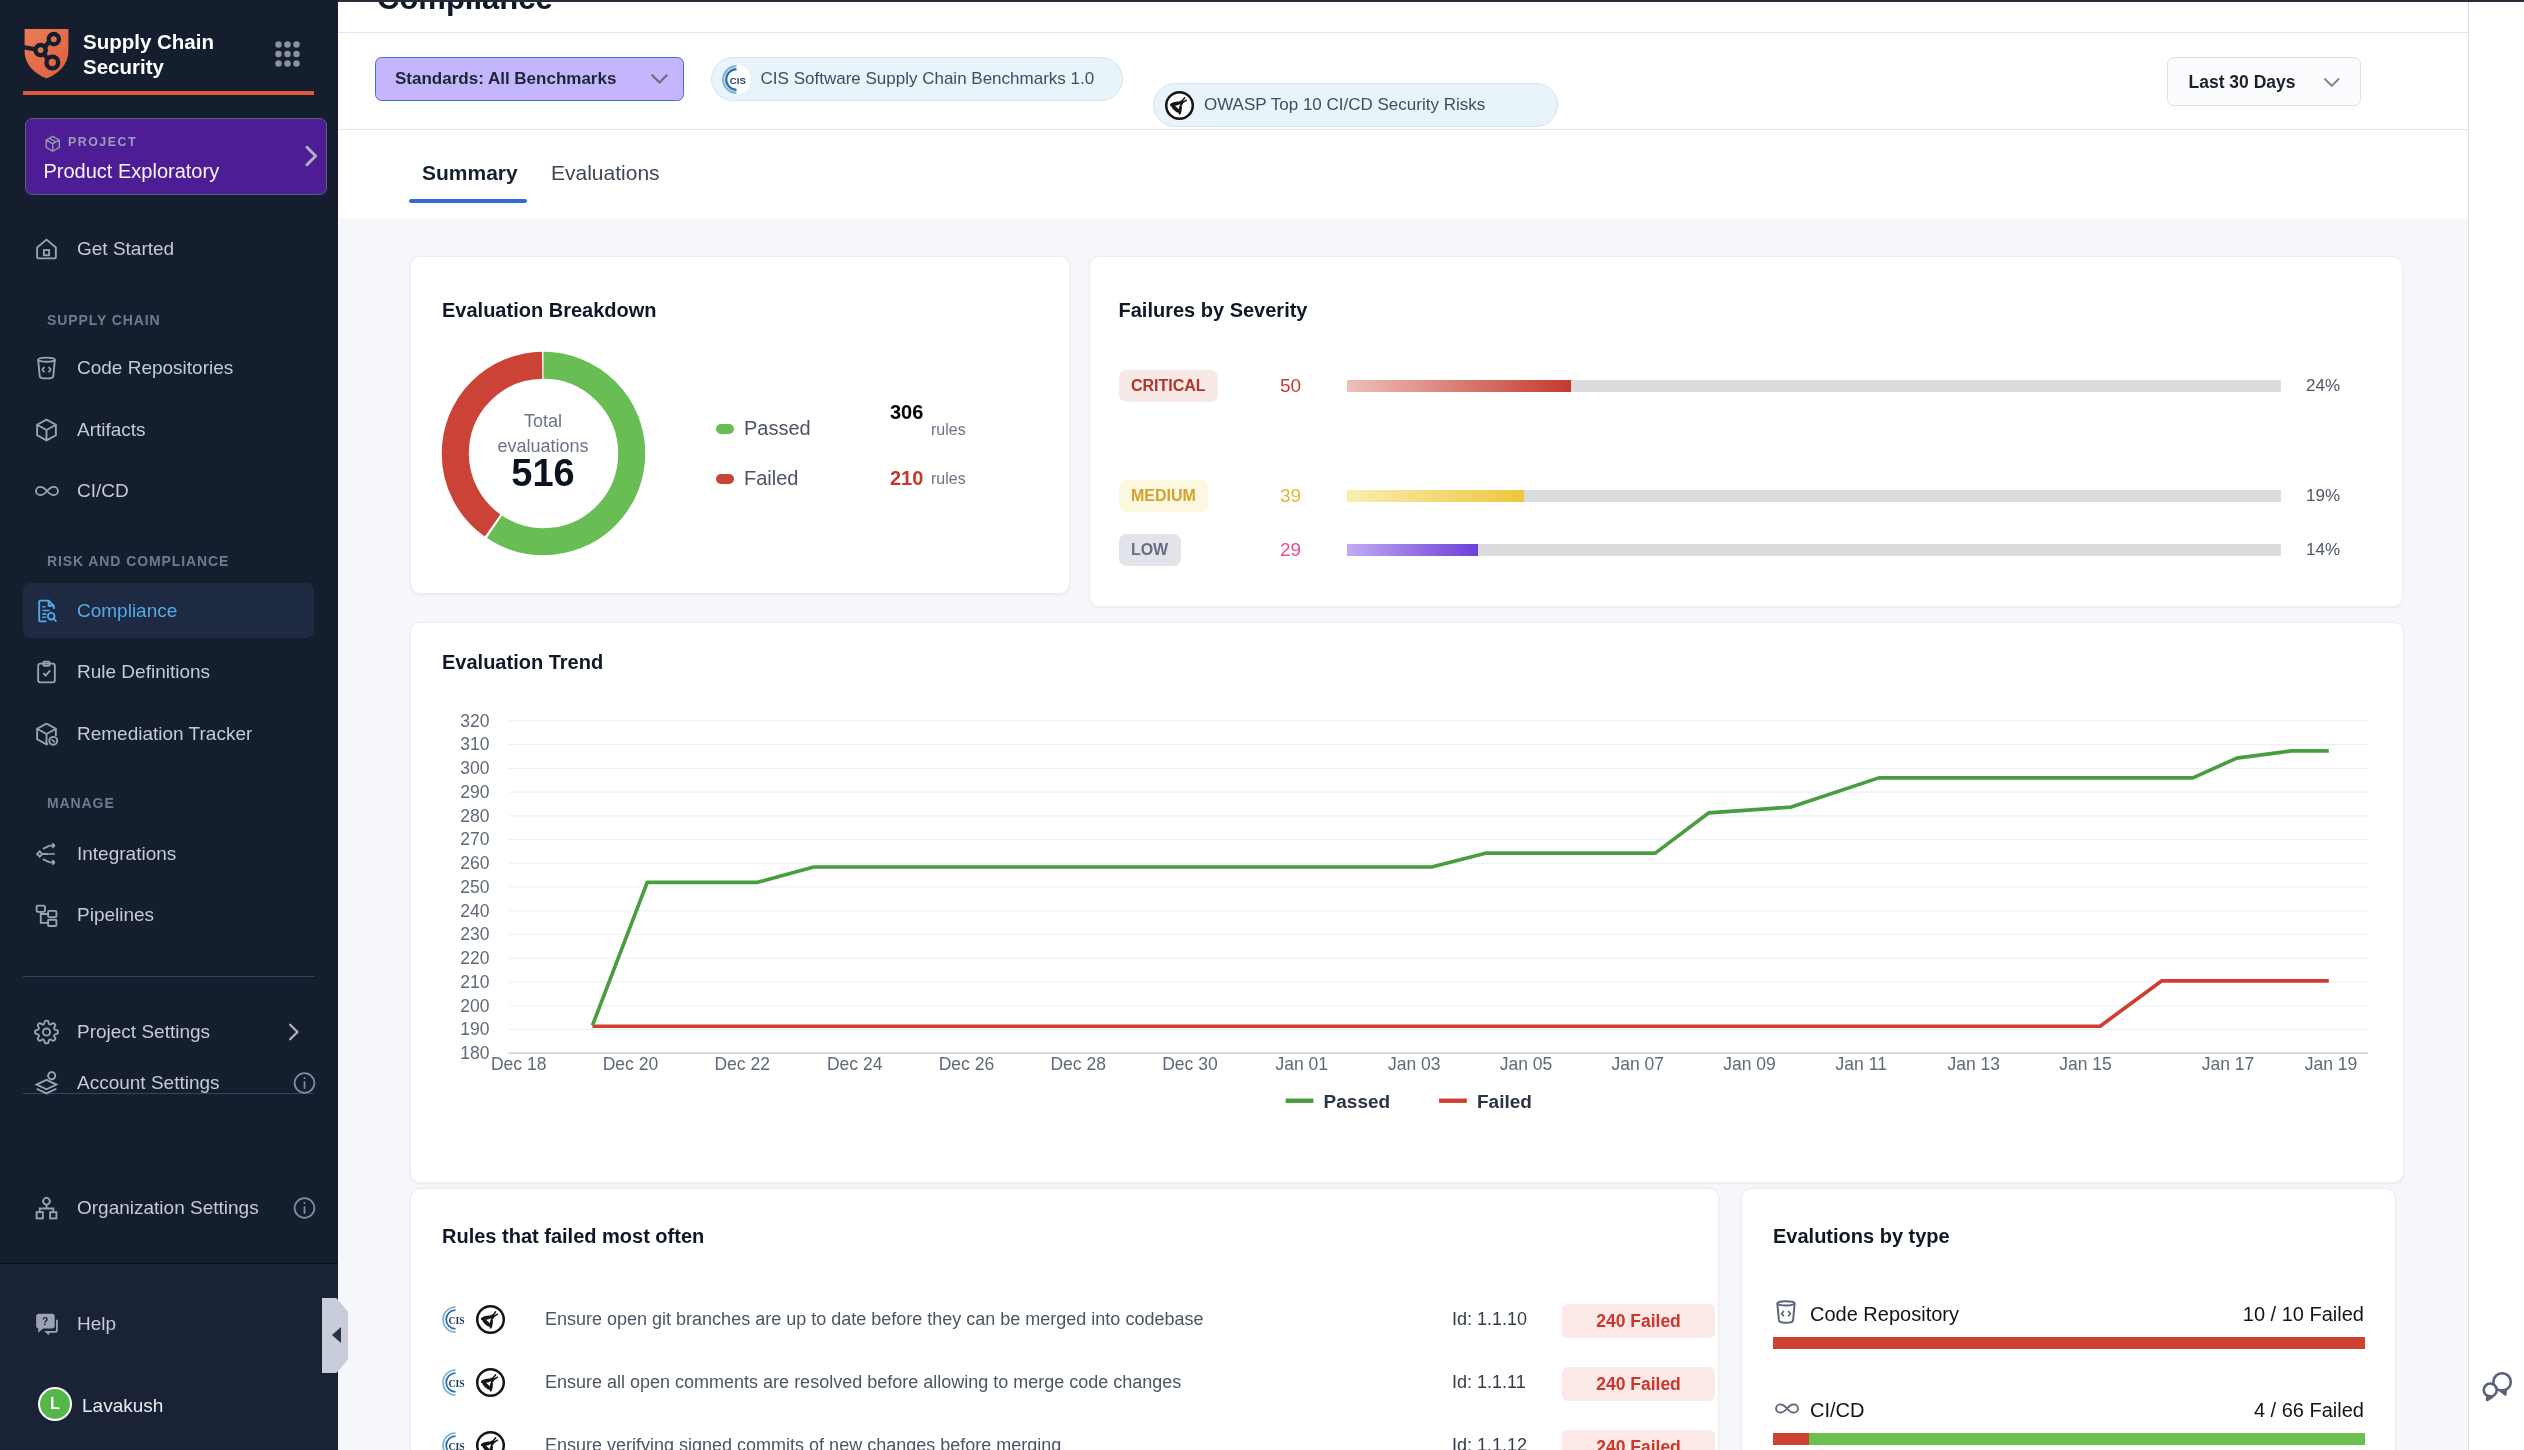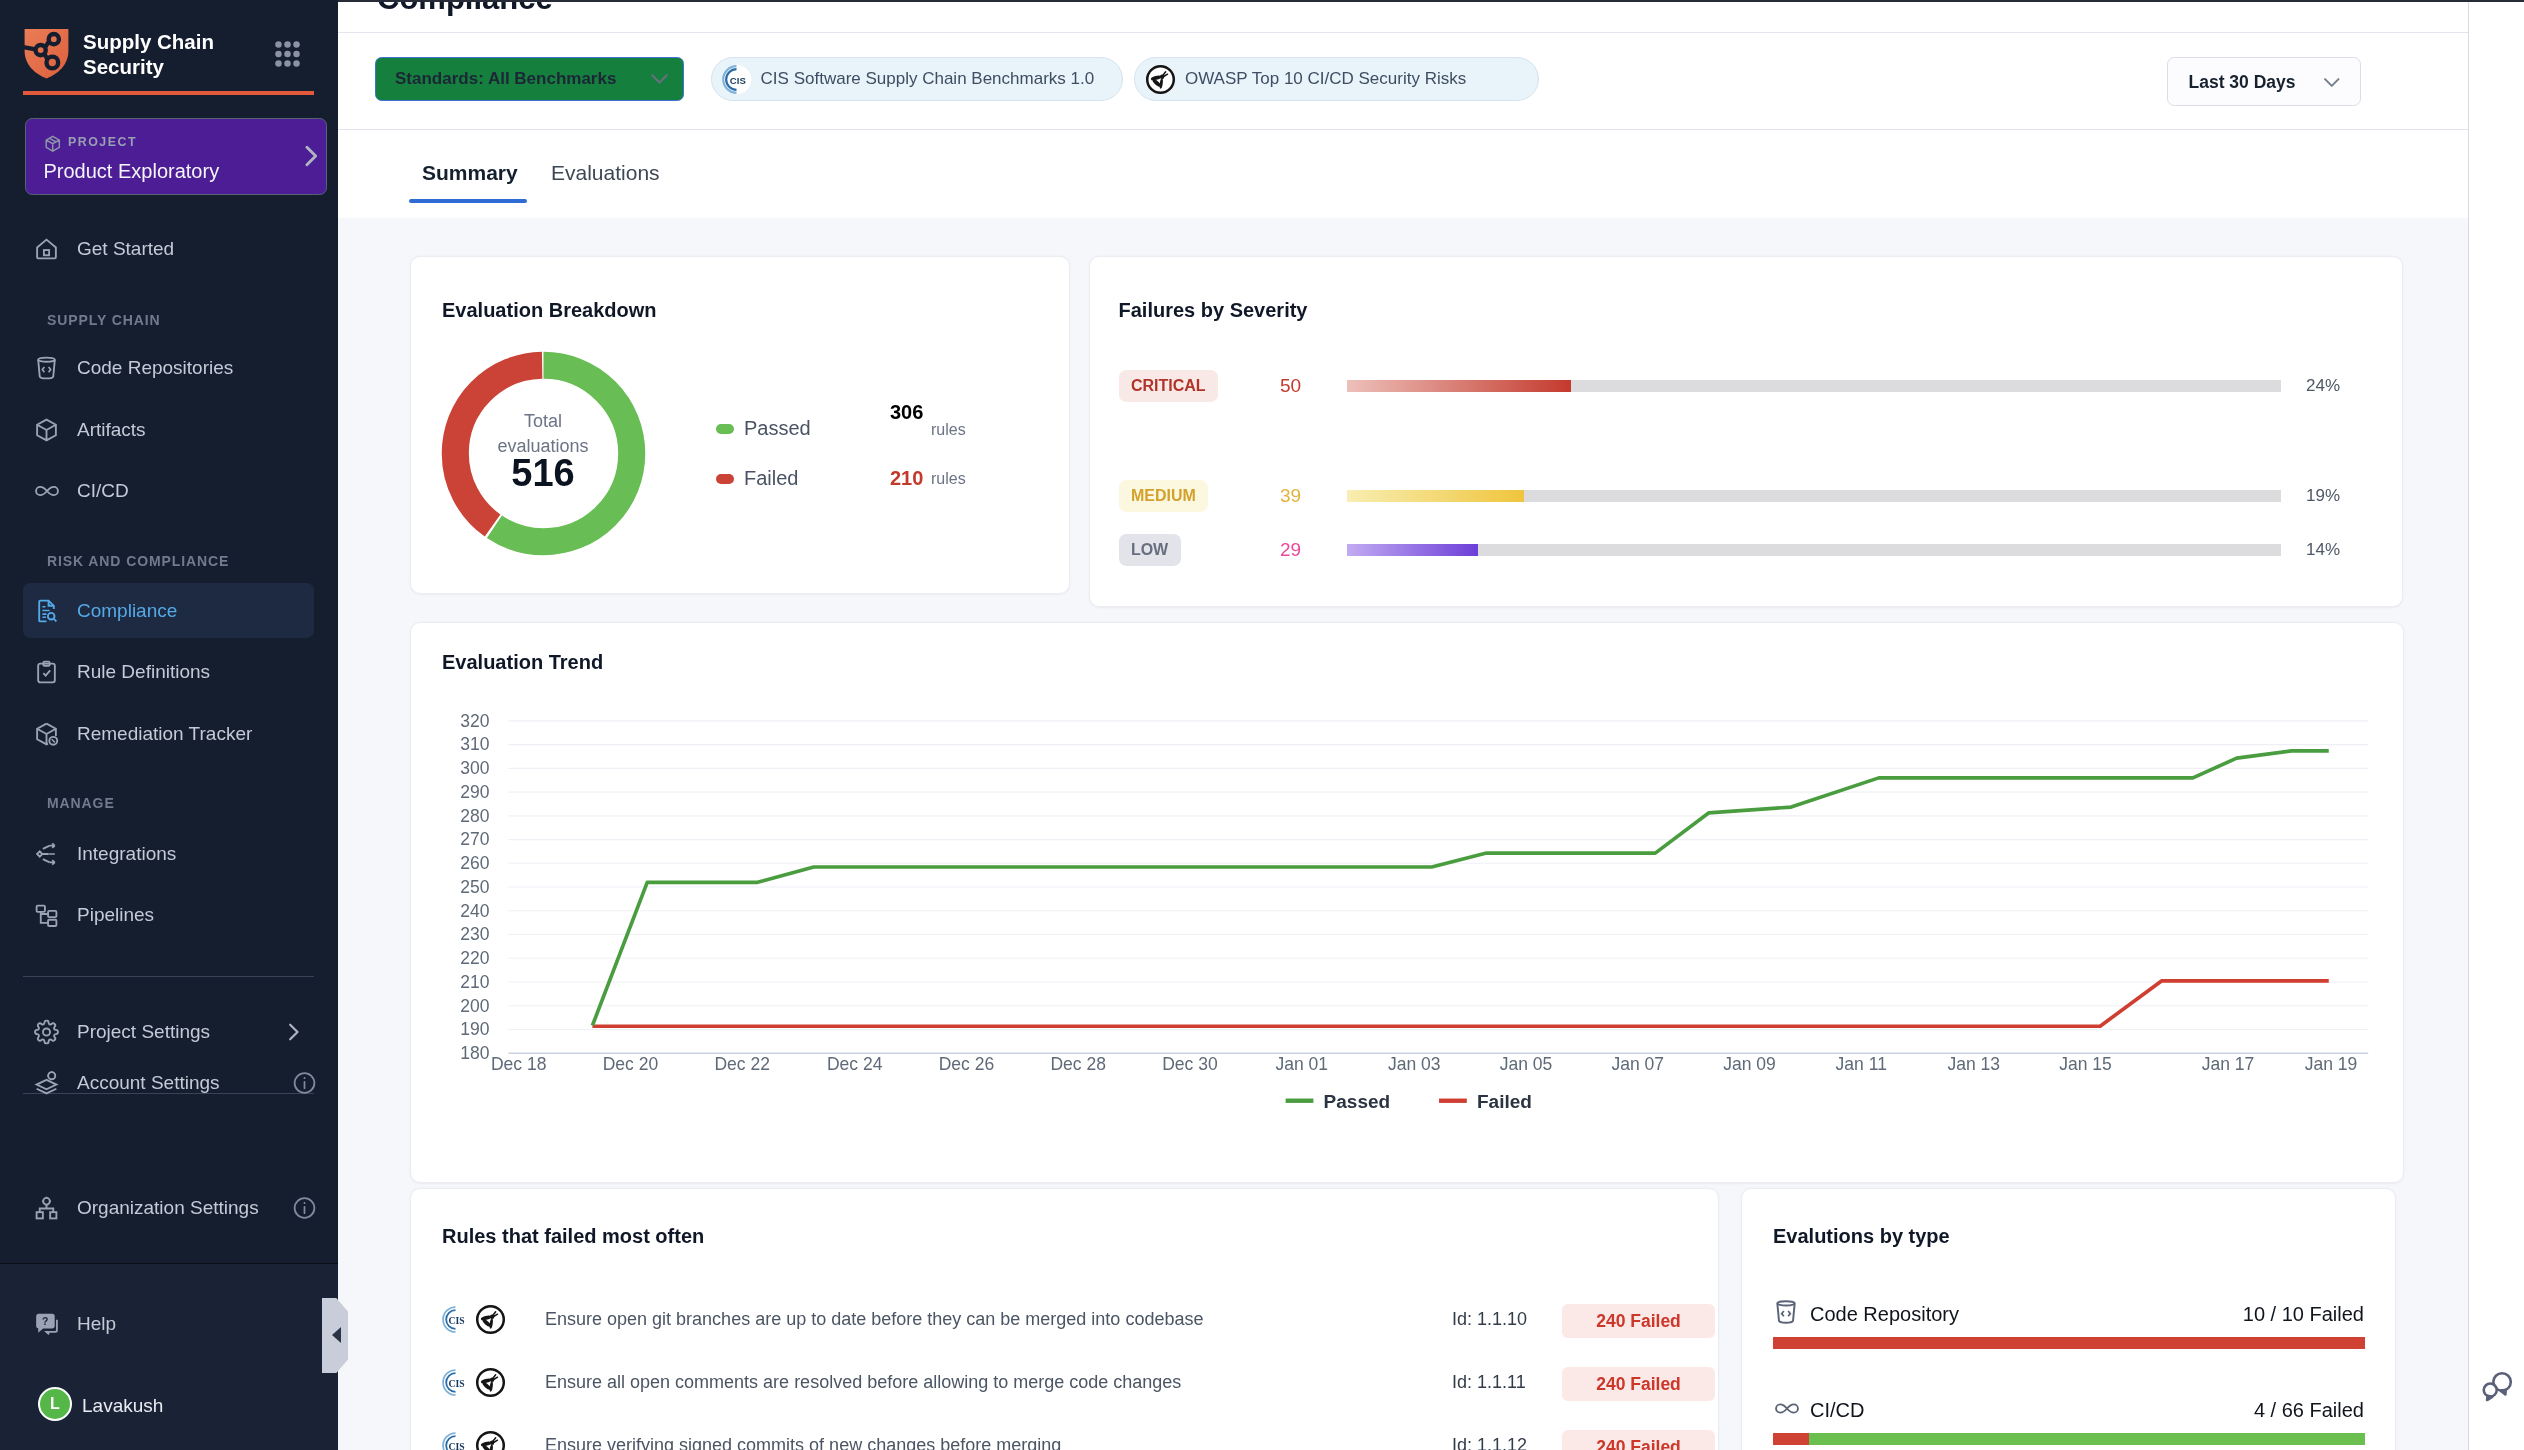--- a/index.html
+++ b/index.html
@@ -209,38 +209,38 @@
   </div>
 
   <div class="abs" style="left:322px;top:1298px;width:26px;height:75px;background:#c9cdd9;clip-path:polygon(0 0,55% 0,100% 18%,100% 82%,55% 100%,0 100%);"></div>
   <div class="abs" style="left:332px;top:1327px;width:0;height:0;border-top:8px solid transparent;border-bottom:8px solid transparent;border-right:9.5px solid #2b3447;"></div>
 </div>
 <div id="header">
   <div class="abs" style="left:0;top:0;width:2187px;height:2.2px;background:#272c38;z-index:9;"></div>
   <div class="abs" style="left:39px;top:-19px;font-size:31px;font-weight:bold;color:#101828;">Compliance</div>
   <div class="abs" style="left:0;top:32px;width:2130px;height:0;border-top:1.1px solid #e3e5ec;"></div>
 
-  <div class="abs" style="left:37px;top:57px;width:309px;height:44px;border:1.8px solid #3f72d8;border-radius:6.6px;background:#15803d;">
+  <div class="abs" style="left:37px;top:57px;width:309px;height:44px;border:1.8px solid #3f72d8;border-radius:6.6px;background:#c4b5fd;">
     <span class="abs" style="left:19px;top:50%;transform:translateY(-50%);font-size:17px;font-weight:600;color:#1c2636;white-space:nowrap;">Standards: All Benchmarks</span>
     <svg class="abs" style="left:274px;top:15.3px;" width="19" height="11.7" viewBox="0 0 26 16" fill="none" stroke="#65707f" stroke-width="3" stroke-linecap="round" stroke-linejoin="round">
         <path d="M3 3 L13 13 L23 3"></path>
       </svg>
   </div>
 
   <div class="chip" style="left:373px;width:412px;">
     <svg style="margin-left:8.8px;" width="31" height="31" viewBox="0 0 42 42">
       <circle cx="21" cy="21" r="20" fill="#fff"></circle>
       <path d="M21 3 A18 18 0 0 0 21 39" fill="none" stroke="#7fb3d8" stroke-width="3"></path>
       <path d="M21 7 A14 14 0 0 0 21 35" fill="none" stroke="#2a6da8" stroke-width="3"></path>
       <text x="12" y="27" font-size="13" font-weight="bold" fill="#153a5e" font-family="Liberation Sans">CIS</text>
     </svg>
     <span class="t" style="margin-left:8.8px;">CIS Software Supply Chain Benchmarks 1.0</span>
   </div>
 
-  <div class="chip" style="left:796px;width:405px;">
+  <div class="chip" style="left:815px;width:405px;margin-top:26px;">
     <svg style="margin-left:10.2px;" width="31" height="31" viewBox="0 0 42 42">
         <circle cx="21" cy="21" r="18" fill="#fff" stroke="#151515" stroke-width="3.4"></circle>
         <ellipse cx="14.8" cy="18.8" rx="7" ry="2.7" fill="#151515" transform="rotate(-14 14.8 18.8)"></ellipse>
         <ellipse cx="15.8" cy="25.6" rx="7" ry="2.7" fill="#151515" transform="rotate(42 15.8 25.6)"></ellipse>
         <ellipse cx="22" cy="26.5" rx="2" ry="7" fill="#151515" transform="rotate(8 22 26.5)"></ellipse>
         <circle cx="23.2" cy="17.2" r="3" fill="#151515"></circle>
         <path d="M24.5 15 L28 10.5 M25.8 16.6 L30.5 13.8" stroke="#151515" stroke-width="2" fill="none" stroke-linecap="round"></path>
       </svg>
     <span class="t" style="margin-left:8.8px;">OWASP Top 10 CI/CD Security Risks</span>
   </div>

